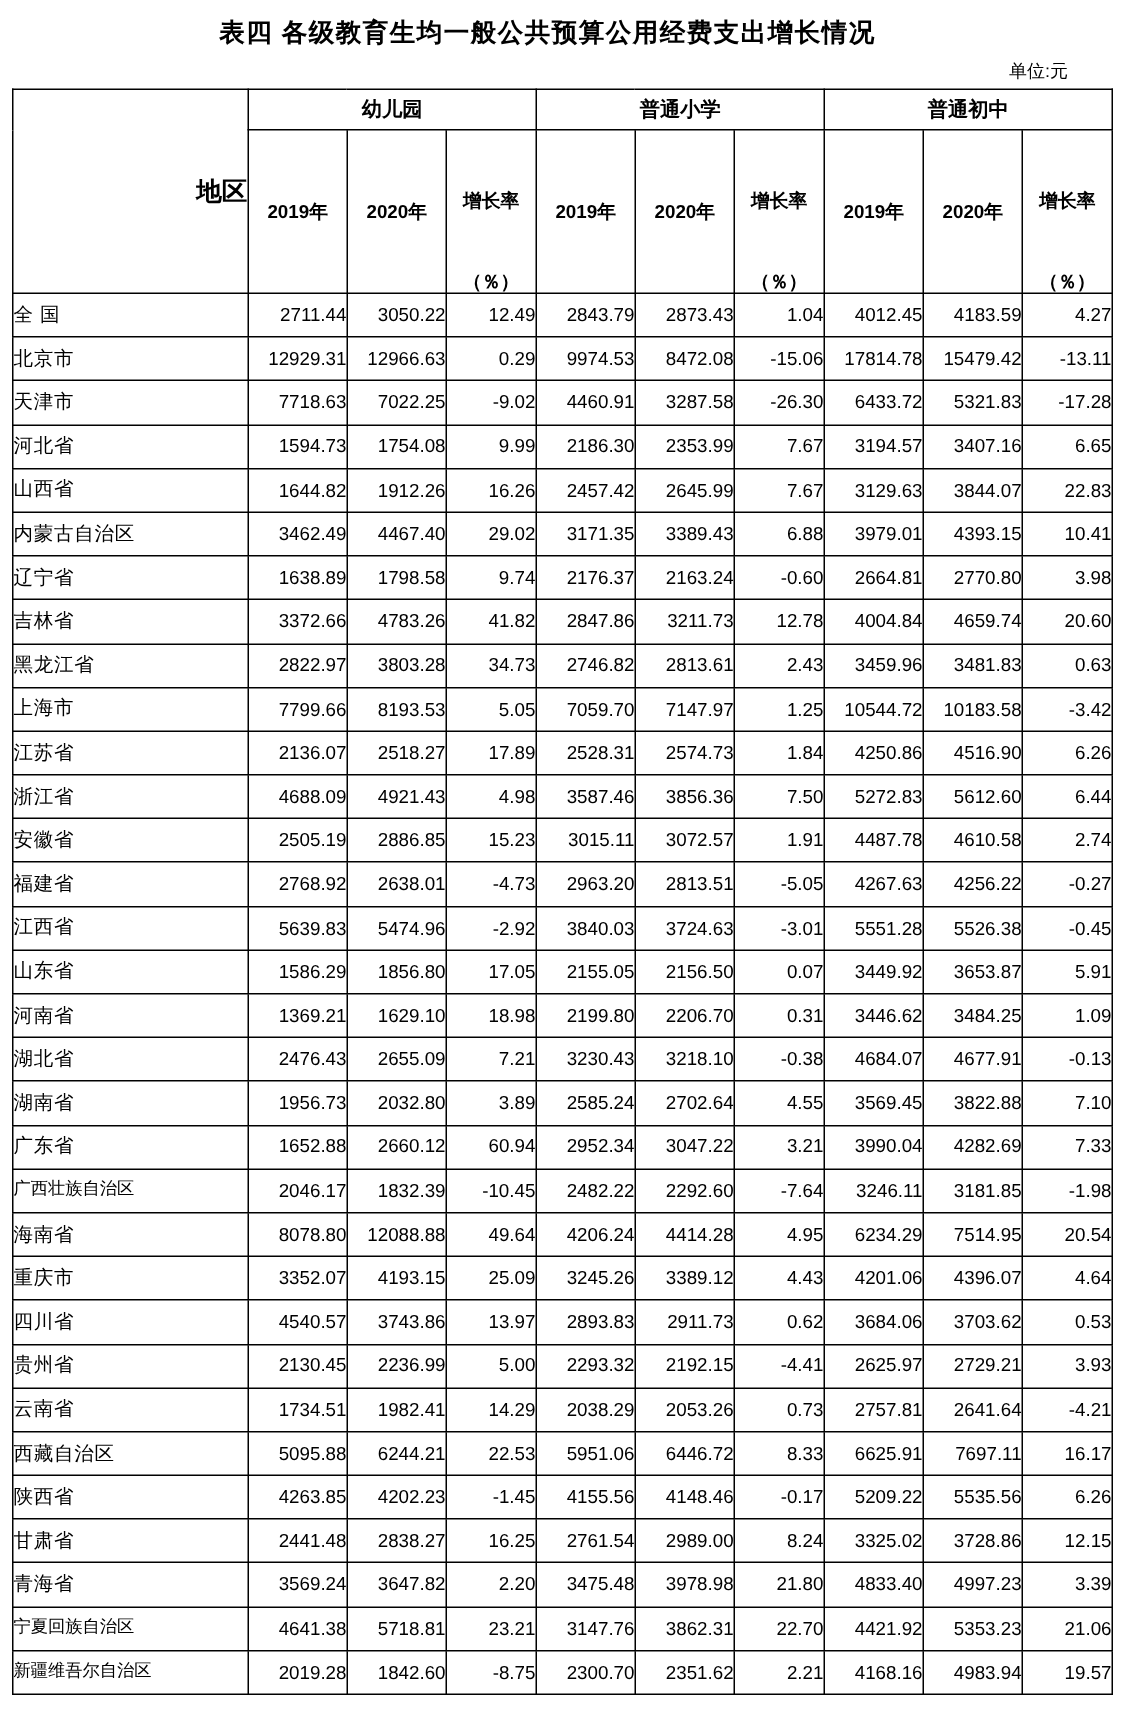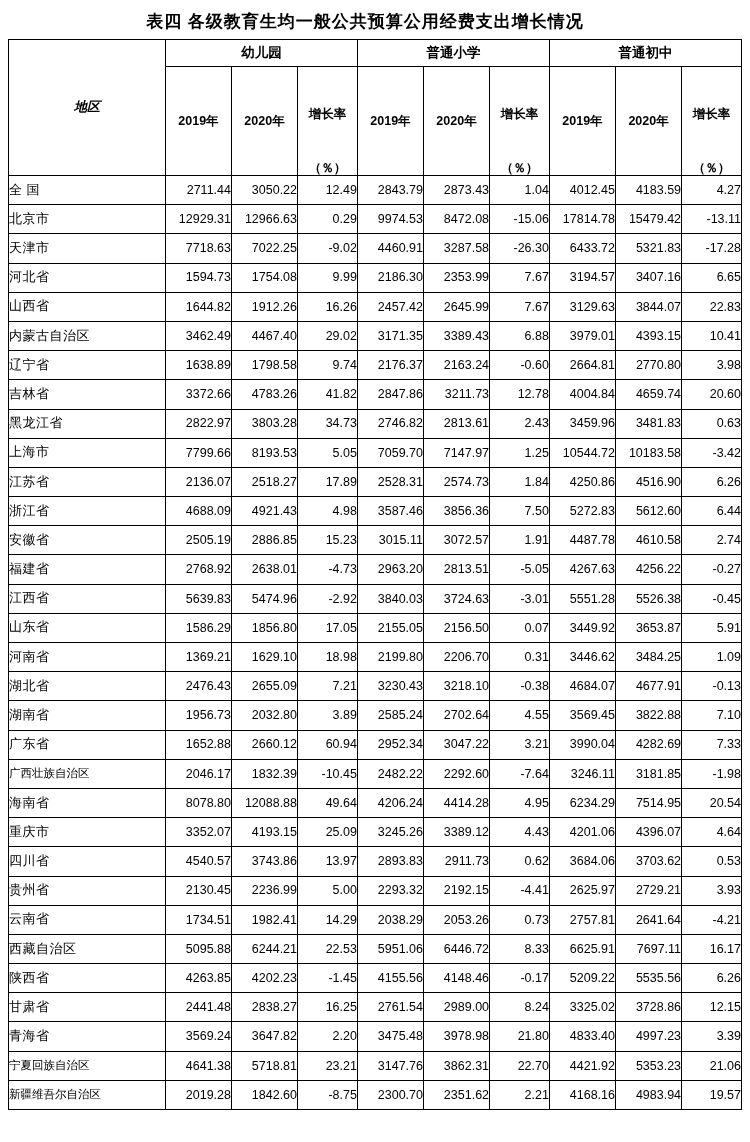--- a/index.html
+++ b/index.html
@@ -42,24 +42,23 @@
     font-size: 12.5px;
   }
   table.data th, table.data td {
     border: 1px solid #000;
     padding: 0;
     line-height: 1.15;
   }
   
   .hdr-region {
     font-weight: bold;
-    font-size: 13px;
-    text-align: center;
+    font-size: 17px;
+    text-align: right;
     vertical-align: middle;
-    font-style: italic;
   }
   .hdr-group {
     font-weight: bold;
     font-size: 13.5px;
     text-align: center;
     vertical-align: middle;
     height: 26px;
   }
   .hdr-sub {
     font-weight: bold;
@@ -94,20 +93,21 @@
   col.c-region { width: 152px; }
   col.c-val { width: 64px; }
   col.c-rate { width: 58px; }
 </style>
 </head>
 <body>
 
 <div class="page">
 
   <div class="doc-title">表四  各级教育生均一般公共预算公用经费支出增长情况</div>
+  <div class="unit-line">单位:元</div>
 
   <table class="data">
     <colgroup>
       <col class="c-region">
       <col class="c-val">
         <col class="c-val">
         <col class="c-rate">
       <col class="c-val">
         <col class="c-val">
         <col class="c-rate">

